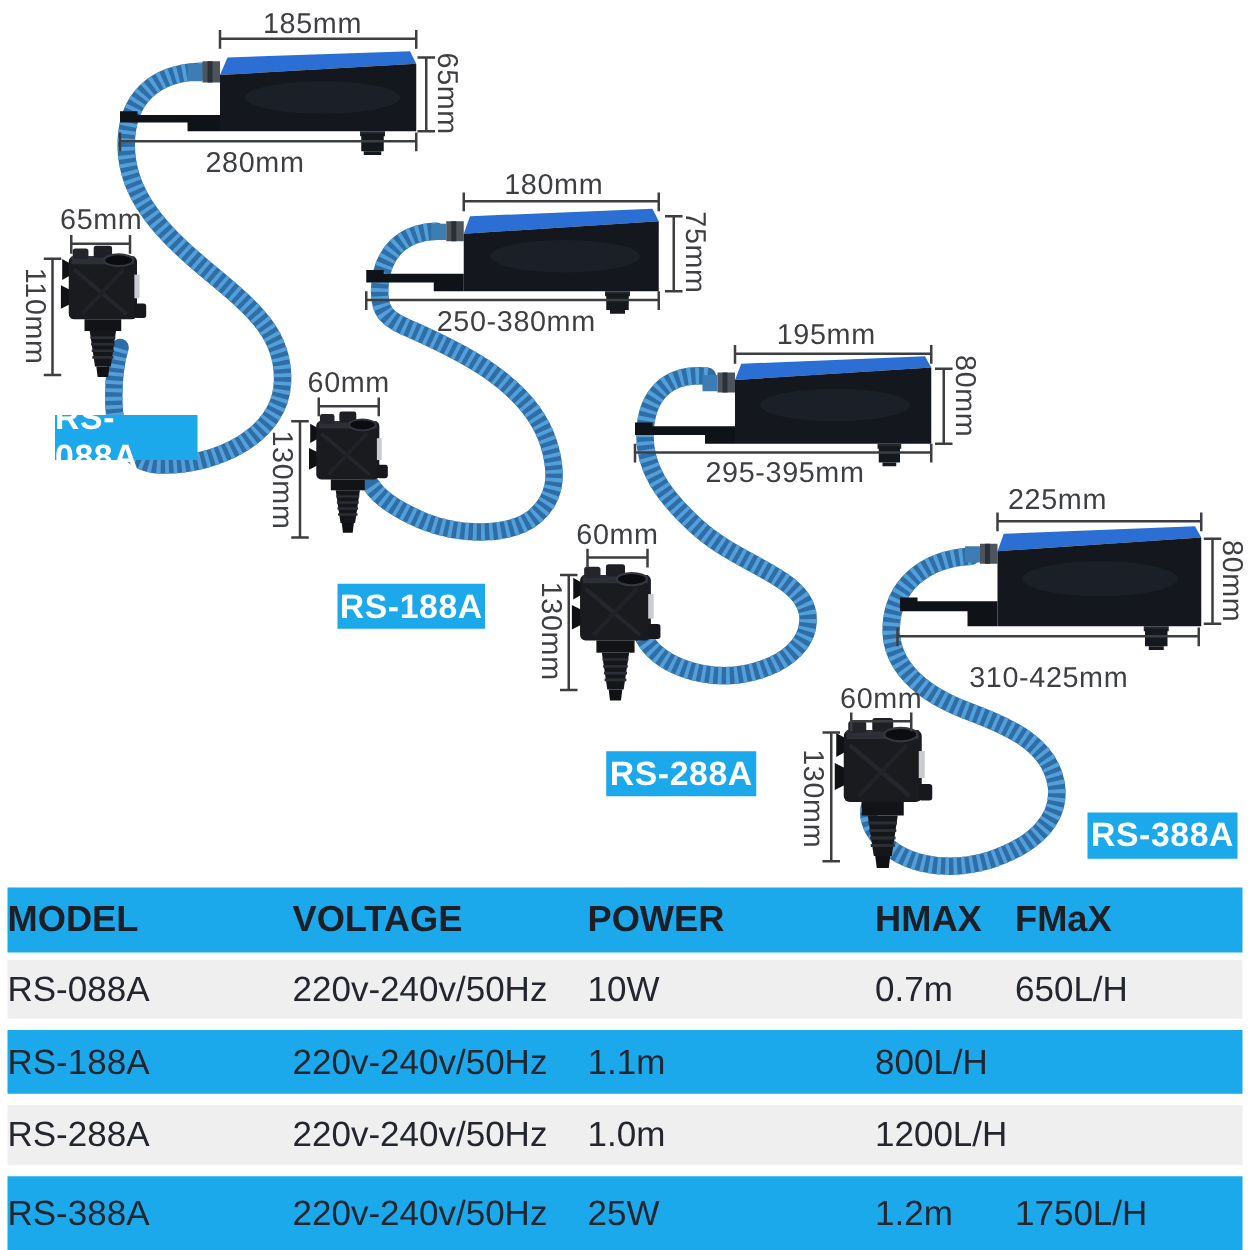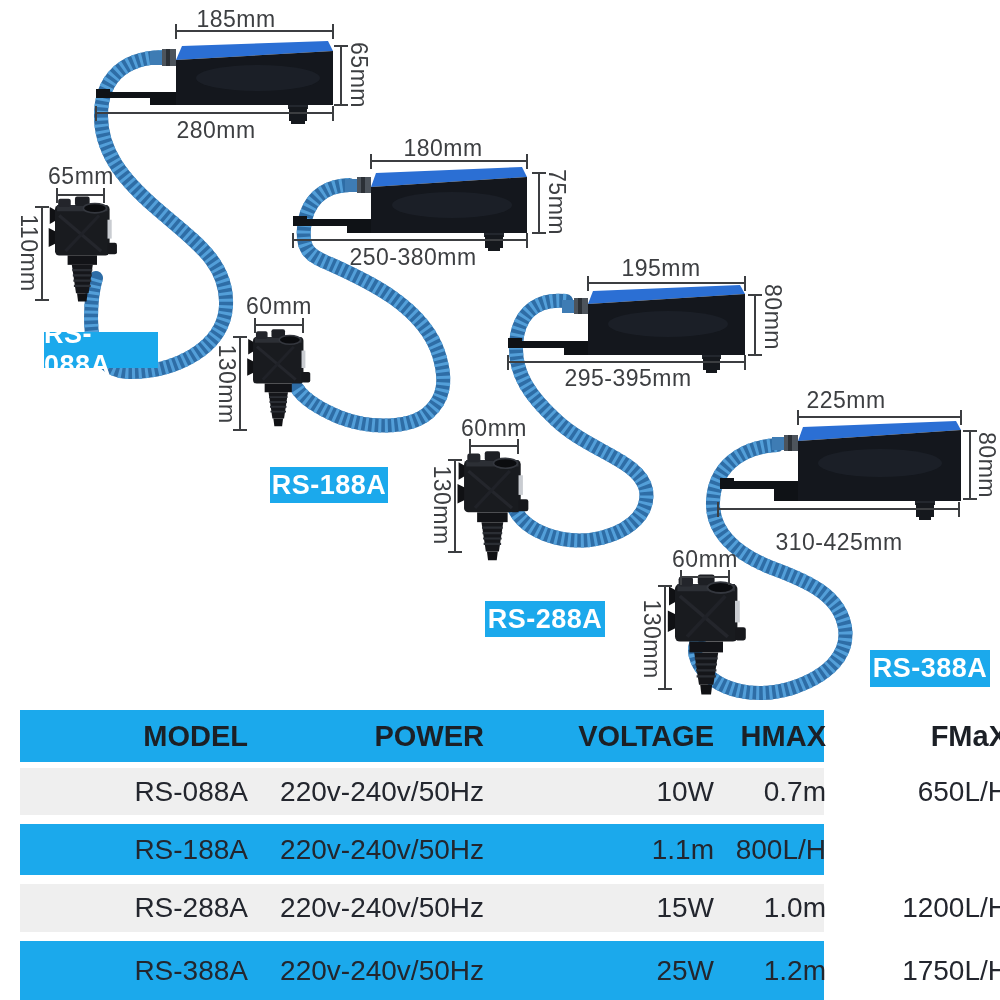--- a/index.html
+++ b/index.html
@@ -33,23 +33,23 @@
 
   
   .badge {
     position:absolute; background:#1ba9ec; color:#ffffff;
     display:flex; align-items:center; justify-content:center;
     font-size:27px; font-weight:600; letter-spacing:.5px;
   }
 
   
   .trow {
-    position:absolute; left:20px; width:804px;
+    position:absolute; left:6px; width:988px;
     display:grid; grid-template-columns:228px 236px 230px 112px 182px;
-    align-items:center; text-align:right; color:#23262e;
+    align-items:center; text-align:left; color:#23262e;
   }
   .trow.header { background:#1ba9ec; font-weight:700; font-size:29px; color:#1c2026; }
   .trow.gray   { background:#efefef; font-size:28px; }
   .trow.blue   { background:#1ba9ec; font-size:28px; }
   .tcell { overflow:hidden; white-space:nowrap; }
 </style>
 </head>
 <body>
 
 <div class="stage">
@@ -137,23 +137,23 @@
       <polygon class="box-body" points="798,441 961,430 961,501 798,501"></polygon>
       <ellipse class="sheen" cx="880" cy="463" rx="62" ry="14"></ellipse>
       <polygon class="bracket" points="720,478 734,478 734,481 798,481 798,501 774,501 774,489 720,489"></polygon>
       <rect class="outlet-rim" x="915" y="501" width="20" height="4"></rect>
       <rect class="outlet" x="916" y="503" width="18" height="14"></rect>
       <rect class="outlet" x="919" y="517" width="12" height="3"></rect>
       <path class="dim" d="M798,410 V425 M798,417 H961 M961,410 V425 M963,431 H977 M970,431 V499 M963,499 H977 M718,502 V517 M718,509 H959 M959,502 V517 M681,570 V585 M681,577 H729 M729,570 V585 M658,586 H672 M665,586 V689 M658,689 H672"></path>
     </g>
   </svg>
 
-  <div class="dim-label" style="left:236px; top:19px;">185mm</div>
+  <div class="dim-label" style="left:250px; top:19px;">185mm</div>
   <div class="dim-label rot" style="left:358px; top:75px;">65mm</div>
-  <div class="dim-label" style="left:216px; top:130px;">280mm</div>
+  <div class="dim-label" style="left:204px; top:130px;">280mm</div>
   <div class="dim-label" style="left:81px; top:176px;">65mm</div>
   <div class="dim-label rot" style="left:28px; top:253px;">110mm</div>
 
   <div class="dim-label" style="left:443px; top:148px;">180mm</div>
   <div class="dim-label rot" style="left:556px; top:202px;">75mm</div>
   <div class="dim-label" style="left:413px; top:257px;text-align:center;">250-380mm</div>
   <div class="dim-label" style="left:279px; top:306px;">60mm</div>
   <div class="dim-label rot" style="left:226px; top:384px;">130mm</div>
 
   <div class="dim-label" style="left:661px; top:268px;text-align:right;">195mm</div>
@@ -168,22 +168,22 @@
   <div class="dim-label" style="left:705px; top:559px;">60mm</div>
   <div class="dim-label rot" style="left:651px; top:639px;">130mm</div>
 
   <div class="badge" style="left:44px; top:332px; width:114px; height:36px;">RS-088A</div>
   <div class="badge" style="left:270px; top:467px; width:118px; height:36px;">RS-188A</div>
   <div class="badge" style="left:485px; top:601px; width:120px; height:36px;">RS-288A</div>
   <div class="badge" style="left:870px; top:650px; width:120px; height:37px;">RS-388A</div>
 
   <div class="trow header" style="top:710px; height:52px;">
     <div class="tcell">MODEL</div>
+    <div class="tcell">VOLTAGE</div>
     <div class="tcell">POWER</div>
-    <div class="tcell">VOLTAGE</div>
     <div class="tcell">HMAX</div>
     <div class="tcell">FMaX</div>
   </div>
 
   <div class="trow gray" style="top:768px; height:47px;">
     <div class="tcell">RS-088A</div>
     <div class="tcell">220v-240v/50Hz</div>
     <div class="tcell">10W</div>
     <div class="tcell">0.7m</div>
     <div class="tcell">650L/H</div>
@@ -192,21 +192,20 @@
   <div class="trow blue" style="top:824px; height:51px;">
     <div class="tcell">RS-188A</div>
     <div class="tcell">220v-240v/50Hz</div>
     <div class="tcell">1.1m</div>
     <div class="tcell">800L/H</div>
   </div>
 
   <div class="trow gray" style="top:884px; height:48px;">
     <div class="tcell">RS-288A</div>
     <div class="tcell">220v-240v/50Hz</div>
-    <div class="tcell">15W</div>
     <div class="tcell">1.0m</div>
     <div class="tcell">1200L/H</div>
   </div>
 
   <div class="trow blue" style="top:941px; height:59px;">
     <div class="tcell">RS-388A</div>
     <div class="tcell">220v-240v/50Hz</div>
     <div class="tcell">25W</div>
     <div class="tcell">1.2m</div>
     <div class="tcell">1750L/H</div>

